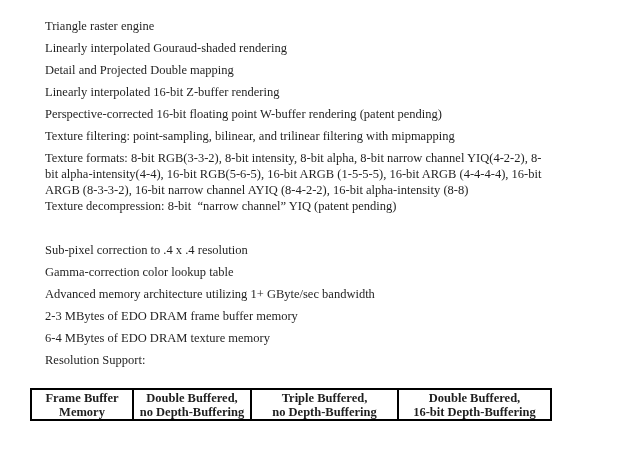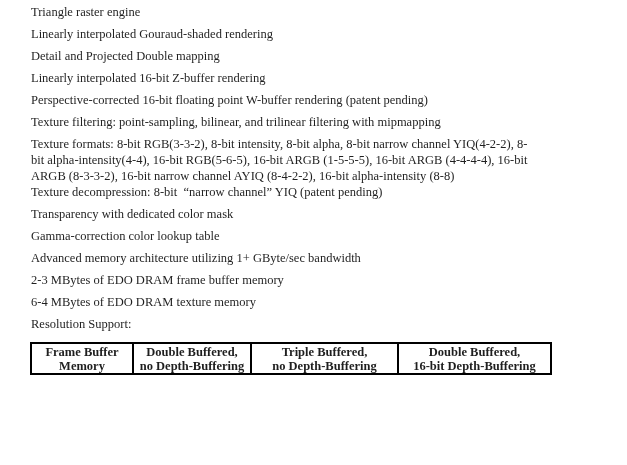--- a/index.html
+++ b/index.html
@@ -9,21 +9,21 @@
     height: 465px;
     background: #ffffff;
     font-family: "Liberation Serif", serif;
     font-size: 12.5px;
     line-height: 16px;
     color: #1f1f1f;
     overflow: hidden;
   }
   .page { padding: 4px 0 0 13px; }
 
-  ul.blist { list-style: none; margin: 0; padding: 0; font-family: Liberation Serif, serif; }
+  ul.blist { list-style: none; margin: 14px; padding: 0; font-family: Liberation Serif, serif; }
   ul.blist li { display: flex; align-items: flex-start; }
   .bullet { flex: 0 0 18px; padding-top: 6px; }
   .bullet .dot {
     width: 4px; height: 4px; border-radius: 50%;
     background: #1f1f1f; margin-left: 1px;
   }
   .txt { white-space: pre; }
 
   .tbl-wrap { margin: 4px 0 0 17px; }
   table { border-collapse: collapse; table-layout: fixed; }
@@ -72,21 +72,24 @@
         <span class="txt">Texture formats: 8-bit RGB(3-3-2), 8-bit intensity, 8-bit alpha, 8-bit narrow channel YIQ(4-2-2), 8-
 bit alpha-intensity(4-4), 16-bit RGB(5-6-5), 16-bit ARGB (1-5-5-5), 16-bit ARGB (4-4-4-4), 16-bit
 ARGB (8-3-3-2), 16-bit narrow channel AYIQ (8-4-2-2), 16-bit alpha-intensity (8-8)</span>
       </li>
     <li>
         <span class="bullet"><span class="dot"></span></span>
         <span class="txt">Texture decompression: 8-bit  “narrow channel” YIQ (patent pending)</span>
       </li>
     <li>
         <span class="bullet"><span class="dot"></span></span>
-        <span class="txt">Transparency with dedicated color mask</span>
+      </li>
+    <li>
+        <span class="bullet"><span class="dot"></span></span>
+        <span class="txt">Sub-pixel correction to .4 x .4 resolution</span>
       </li>
     <li>
         <span class="bullet"><span class="dot"></span></span>
         <span class="txt">Gamma-correction color lookup table</span>
       </li>
     <li>
         <span class="bullet"><span class="dot"></span></span>
         <span class="txt">Advanced memory architecture utilizing 1+ GByte/sec bandwidth</span>
       </li>
     <li>

